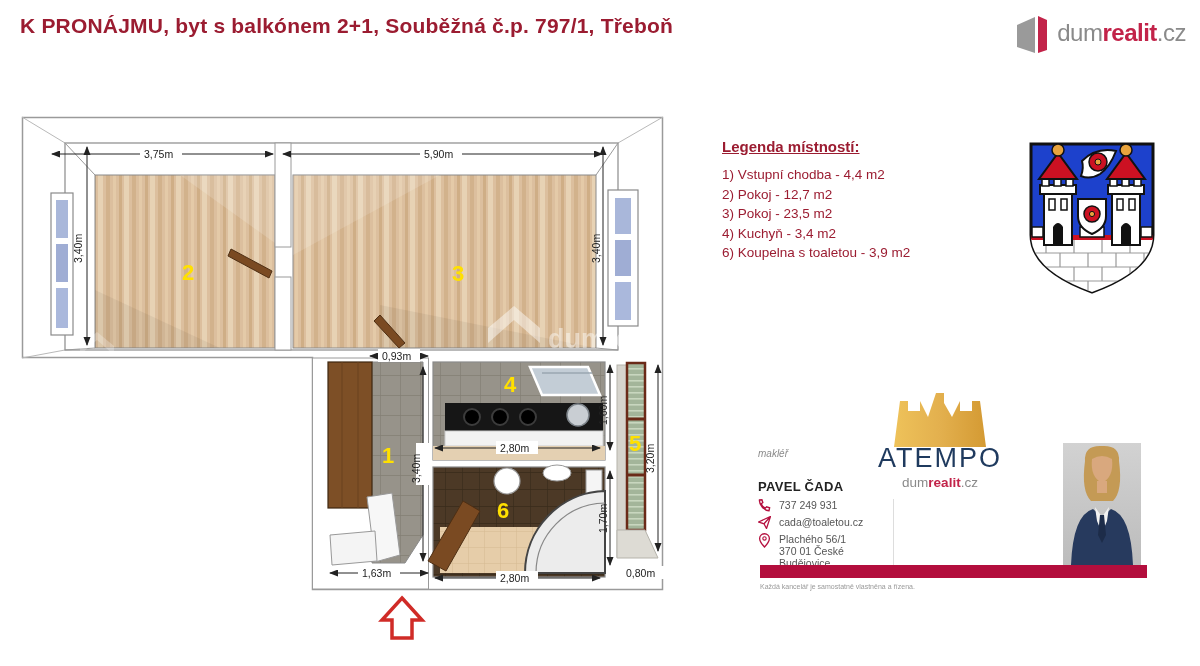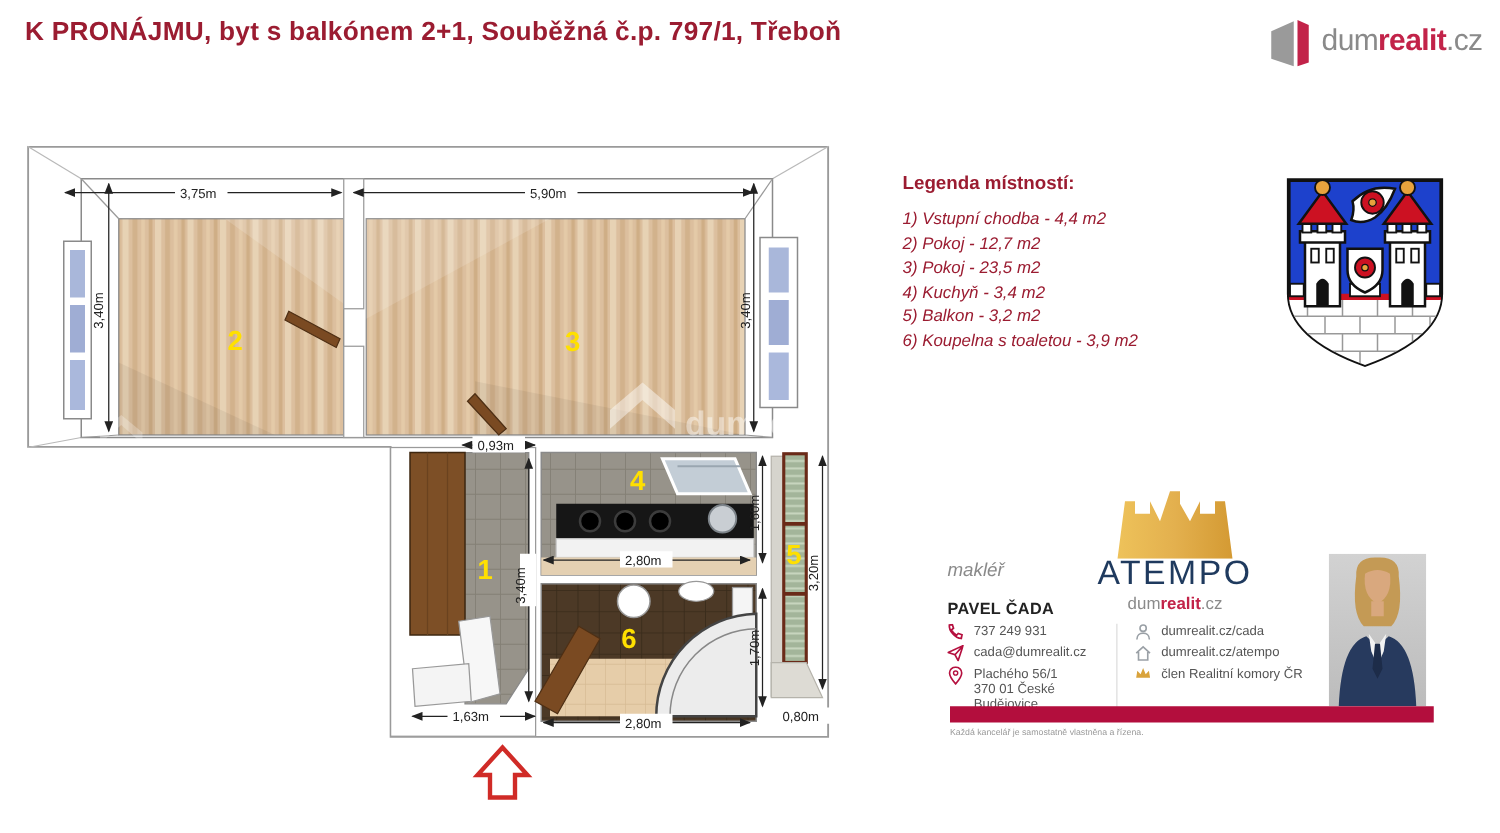--- a/index.html
+++ b/index.html
@@ -10,35 +10,35 @@
   .title { position:absolute; left:20px; top:14px; width:660px;
            font-size:21px; font-weight:bold; color:#9b1c31; letter-spacing:.2px; }
   .subtitle { position:absolute; left:20px; top:47px; width:640px; text-align:center;
               font-size:13px; font-weight:bold; color:#9b1c31; }
   .brand { position:absolute; right:14px; top:12px; display:flex; align-items:center; gap:7px; }
   .brand-text { font-size:24px; color:#8a8a8a; letter-spacing:-0.5px; }
   .brand-text .realit { color:#c22349; font-weight:bold; }
 
   
   .legend { position:absolute; left:722px; top:138px; color:#9b1c31; }
-  .legend h3 { font-size:15px; font-weight:bold; margin-bottom:10px; }
-  .legend ul { list-style:none;font-style:italic; }
+  .legend h3 { font-size:15px; font-weight:bold; text-decoration:underline; margin-bottom:10px; }
+  .legend ul { list-style:none; }
   .legend li { font-size:13.5px; line-height:19.5px; }
 
   
   .crest { position:absolute; left:1026px; top:139px; }
 
   
   .plan { position:absolute; left:20px; top:115px; }
   .dimtxt { font-size:10.5px; fill:#222; }
   .roomnum { font-size:22px; font-weight:bold; fill:#ffe000; }
 
   
   .agent-name { position:absolute; left:758px; top:431px; font-size:13px; font-weight:bold; color:#222; letter-spacing:.3px;margin-top:48px; }
-  .agent-role { position:absolute; left:758px; top:448px; font-size:15px; font-style:italic; color:#8a8a8a; }
+  .agent-role { position:absolute; left:758px; top:448px; font-size:10px; font-style:italic; color:#8a8a8a; }
   .atempo-crown { position:absolute; left:880px; top:391px; }
   .atempo-word { position:absolute; left:840px; top:443px; width:200px; text-align:center;
                  font-size:27px; font-weight:normal; color:#1f3a5e; letter-spacing:2px; }
   .atempo-sub { position:absolute; left:840px; top:475px; width:200px; text-align:center;
                 font-size:13.5px; color:#8a8a8a; }
   .atempo-sub .realit { color:#c22349; font-weight:bold; }
 
   .contacts { position:absolute; left:758px; top:499px; display:flex; }
   .ccol { display:flex; flex-direction:column; gap:4px; }
   .ccol.left { width:135px; }
@@ -65,21 +65,20 @@
     <div class="brand-text"><span>dum</span><span class="realit">realit</span><span>.cz</span></div>
   </div>
 
   <div class="legend">
     <h3>Legenda místností:</h3>
     <ul>
       <li>1) Vstupní chodba - 4,4 m2</li>
       <li>2) Pokoj - 12,7 m2</li>
       <li>3) Pokoj - 23,5 m2</li>
       <li>4) Kuchyň - 3,4 m2</li>
-      <li>5) Balkon - 3,2 m2</li>
       <li>6) Koupelna s toaletou - 3,9 m2</li>
     </ul>
   </div>
 
   <svg class="crest" width="132" height="158" viewBox="0 0 132 158">
     <defs>
       <clipPath id="shieldClip">
           <path d="M5,5 H127 V96 Q127,131 66,153 Q5,131 5,96 Z"></path>
         </clipPath>
     </defs>
@@ -349,52 +348,31 @@
       <div class="crow">
         <svg class="ic" width="13" height="13" viewBox="0 0 13 13">
           <path d="M1.5,1 C1,5.5 6,11.5 11,11.8 L11.6,8.8 L8.6,7.8 L7.3,9.2 C5.4,8.3 3.9,6.6 3.3,4.8 L4.8,3.6 L3.9,0.8 Z" fill="none" stroke="#b5103f" stroke-width="1.4"></path>
         </svg>
         <span>737 249 931</span>
       </div>
       <div class="crow">
         <svg class="ic" width="13" height="13" viewBox="0 0 13 13">
           <path d="M0.5,6 L12.5,0.5 L8.5,12.5 L6,7.8 Z M6,7.8 L12.5,0.5" fill="none" stroke="#b5103f" stroke-width="1.3"></path>
         </svg>
-        <span>cada@dumrealit.cz</span>
+        <span>cada@toaletou.cz</span>
       </div>
       <div class="crow">
         <svg class="ic" width="13" height="15" viewBox="0 0 12 16">
           <path d="M6,0.8 C3,0.8 0.8,3 0.8,5.8 C0.8,9.3 6,15 6,15 C6,15 11.2,9.3 11.2,5.8 C11.2,3 9,0.8 6,0.8 Z" fill="none" stroke="#b5103f" stroke-width="1.4"></path>
           <circle cx="6" cy="5.8" r="1.8" fill="none" stroke="#b5103f" stroke-width="1.2"></circle>
         </svg>
         <span><span>Plachého 56/1</span><br><span>370 01 České Budějovice</span></span>
       </div>
     </div>
     <div class="cdivider"></div>
-    <div class="ccol">
-      <div class="crow">
-        <svg class="ic" width="13" height="13" viewBox="0 0 13 13">
-          <circle cx="6.5" cy="3.5" r="2.5" fill="none" stroke="#9aa0a6" stroke-width="1.3"></circle>
-          <path d="M1.5,12.5 C1.5,9 4,7.5 6.5,7.5 C9,7.5 11.5,9 11.5,12.5" fill="none" stroke="#9aa0a6" stroke-width="1.3"></path>
-        </svg>
-        <span>dumrealit.cz/cada</span>
-      </div>
-      <div class="crow">
-        <svg class="ic" width="13" height="13" viewBox="0 0 13 13">
-          <path d="M1,6.5 L6.5,1.5 L12,6.5 M2.8,5.6 V12 H10.2 V5.6" fill="none" stroke="#9aa0a6" stroke-width="1.3"></path>
-        </svg>
-        <span>dumrealit.cz/atempo</span>
-      </div>
-      <div class="crow">
-        <svg class="ic" width="14" height="11" viewBox="0 0 14 11">
-          <polygon points="1,9.5 2,3.5 4.8,6.5 7,1 9.2,6.5 12,3.5 13,9.5" fill="#d9a33c"></polygon>
-        </svg>
-        <span>člen Realitní komory ČR</span>
-      </div>
-    </div>
   </div>
 
   <svg class="photo" width="78" height="122" viewBox="0 0 78 122">
     <defs>
       <linearGradient id="bgph" x1="0" y1="0" x2="0" y2="1">
         <stop offset="0" stop-color="#d2d2d2"></stop>
           <stop offset="1" stop-color="#bcbcbc"></stop>
       </linearGradient>
     </defs>
     <rect width="78" height="122" fill="url(#bgph)"></rect>

